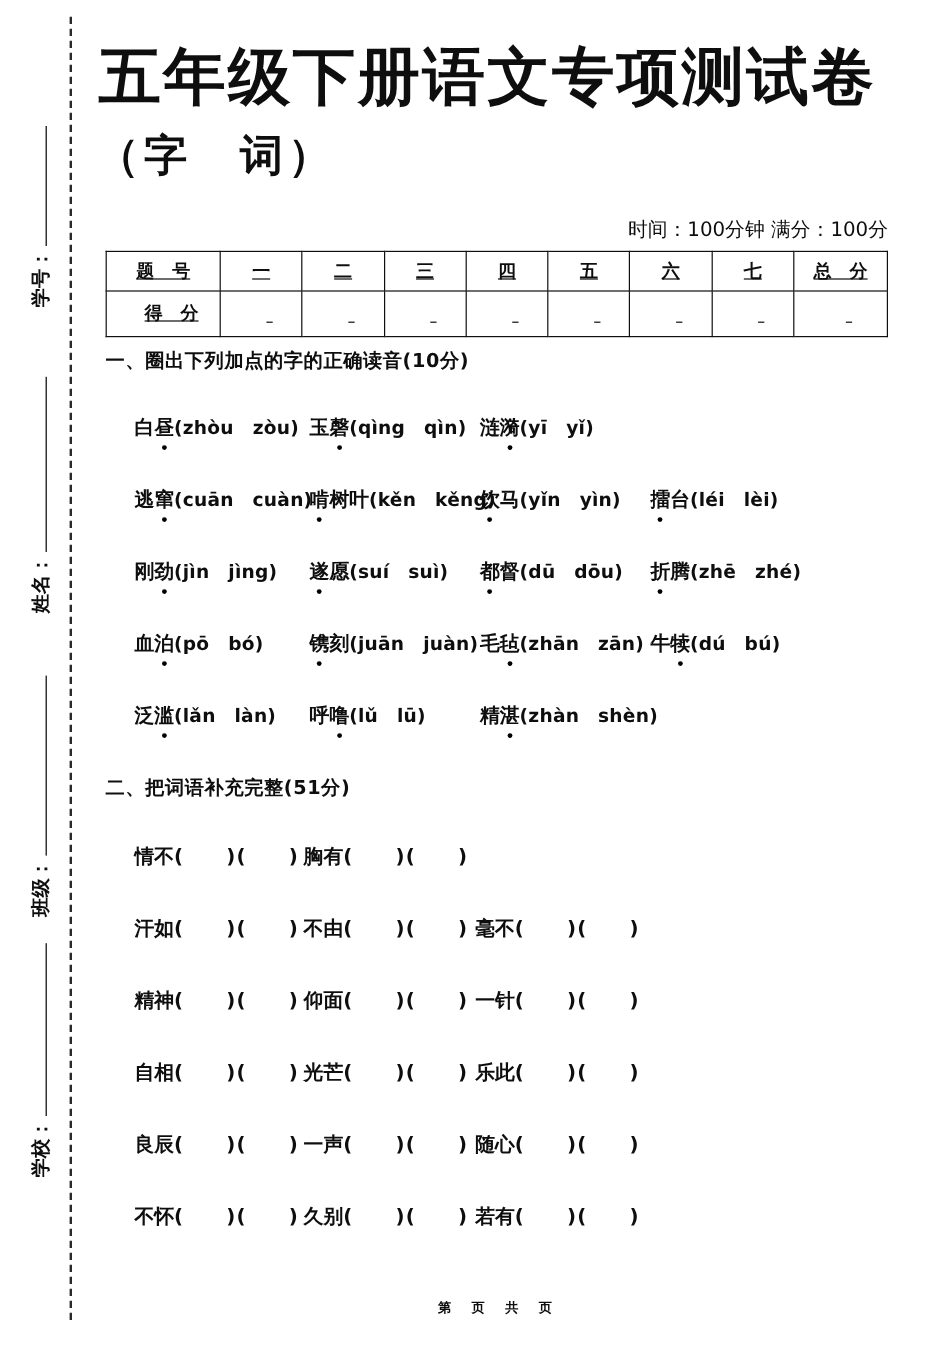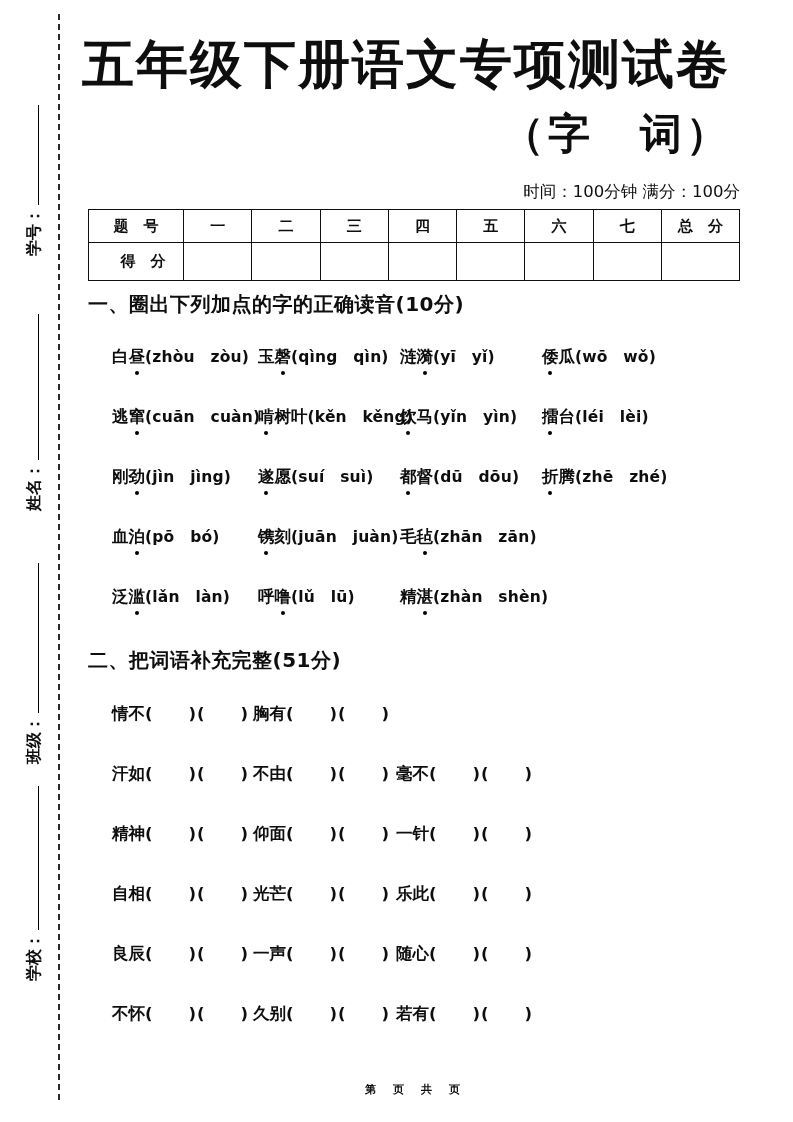--- a/index.html
+++ b/index.html
@@ -25,40 +25,40 @@
   .sf1{width:162px;left:-47px;top:163px;}  .sf1 .blank-line{width:100px;}
   .sf2{width:208px;left:-70px;top:395px;}  .sf2 .blank-line{width:146px;}
   .sf3{width:212px;left:-72px;top:646px;}  .sf3 .blank-line{width:150px;}
   .sf4{width:206px;left:-69px;top:866px;}  .sf4 .blank-line{width:144px;}
 
   .title{
     position:absolute;left:80px;width:652px;top:30px;text-align:center;
     font-size:52px;font-weight:900;letter-spacing:2px;
   }
   .subtitle{
-    position:absolute;left:80px;width:652px;top:106px;text-align:right;
-    font-size:42px;font-weight:800;letter-spacing:4px;
+    position:absolute;left:80px;width:652px;top:106px;text-align:left;
+    font-size:36px;font-weight:800;letter-spacing:4px;
   }
   .meta{
     position:absolute;right:53px;top:181px;
     font-size:16.5px;font-weight:400;
   }
   table.score-table{
     position:absolute;left:88px;top:209px;width:652px;
     border-collapse:collapse;table-layout:fixed;
   }
   .score-table td{
     border:1.7px solid #101010;text-align:center;vertical-align:middle;
-    font-size:15px;font-weight:700;padding:0;
+    font-size:15px;font-weight:700;padding:0;text-decoration:underline;
   }
   .score-table tr.hdr td{height:32px;}
   .score-table tr.val td{height:37px;padding-left:14px;}
 
   .sec-heading{
-    position:absolute;left:88px;font-size:20px;font-weight:800;letter-spacing:.5px;
+    position:absolute;left:88px;font-size:16px;font-weight:800;letter-spacing:.5px;
   }
   .sec1-heading{top:291px;}
   .sec2-heading{top:647px;}
 
   #sec1-rows{position:absolute;left:88px;top:346px;width:695px;}
   .s1-row{
     display:grid;grid-template-columns:146px 142px 142px auto;
     padding-left:24px;height:60px;align-items:start;
   }
   .s1-item{font-size:16.5px;white-space:nowrap;}
@@ -141,38 +141,38 @@
       </tr>
   </tbody>
 </table>
 
 <div class="sec-heading sec1-heading">一、圈出下列加点的字的正确读音(10分)</div>
 <div id="sec1-rows">
     <div class="s1-row">
       <span class="s1-item"><span class="char">白</span><span class="char dot">昼</span><span class="pinyin">(zhòu　zòu)</span></span>
       <span class="s1-item"><span class="char">玉</span><span class="char dot">磬</span><span class="pinyin">(qìng　qìn)</span></span>
       <span class="s1-item"><span class="char">涟</span><span class="char dot">漪</span><span class="pinyin">(yī　yǐ)</span></span>
-      <span class="s1-item"><span class="char dot">倭</span><span class="char">瓜</span><span class="pinyin">(wō　wǒ)</span></span>
     </div>
     <div class="s1-row">
       <span class="s1-item"><span class="char">逃</span><span class="char dot">窜</span><span class="pinyin">(cuān　cuàn)</span></span>
       <span class="s1-item"><span class="char dot">啃</span><span class="char">树</span><span class="char">叶</span><span class="pinyin">(kěn　kěng)</span></span>
       <span class="s1-item"><span class="char dot">饮</span><span class="char">马</span><span class="pinyin">(yǐn　yìn)</span></span>
       <span class="s1-item"><span class="char dot">擂</span><span class="char">台</span><span class="pinyin">(léi　lèi)</span></span>
     </div>
     <div class="s1-row">
       <span class="s1-item"><span class="char">刚</span><span class="char dot">劲</span><span class="pinyin">(jìn　jìng)</span></span>
       <span class="s1-item"><span class="char dot">遂</span><span class="char">愿</span><span class="pinyin">(suí　suì)</span></span>
       <span class="s1-item"><span class="char dot">都</span><span class="char">督</span><span class="pinyin">(dū　dōu)</span></span>
       <span class="s1-item"><span class="char dot">折</span><span class="char">腾</span><span class="pinyin">(zhē　zhé)</span></span>
     </div>
     <div class="s1-row">
       <span class="s1-item"><span class="char">血</span><span class="char dot">泊</span><span class="pinyin">(pō　bó)</span></span>
       <span class="s1-item"><span class="char dot">镌</span><span class="char">刻</span><span class="pinyin">(juān　juàn)</span></span>
       <span class="s1-item"><span class="char">毛</span><span class="char dot">毡</span><span class="pinyin">(zhān　zān)</span></span>
+      <span class="s1-item"><span class="char">牛</span><span class="char dot">犊</span><span class="pinyin">(dú　bú)</span></span>
     </div>
     <div class="s1-row">
       <span class="s1-item"><span class="char">泛</span><span class="char dot">滥</span><span class="pinyin">(lǎn　làn)</span></span>
       <span class="s1-item"><span class="char">呼</span><span class="char dot">噜</span><span class="pinyin">(lǔ　lū)</span></span>
       <span class="s1-item"><span class="char">精</span><span class="char dot">湛</span><span class="pinyin">(zhàn　shèn)</span></span>
     </div>
   </div>
 
 <div class="sec-heading sec2-heading">二、把词语补充完整(51分)</div>
 <div id="sec2-rows">

